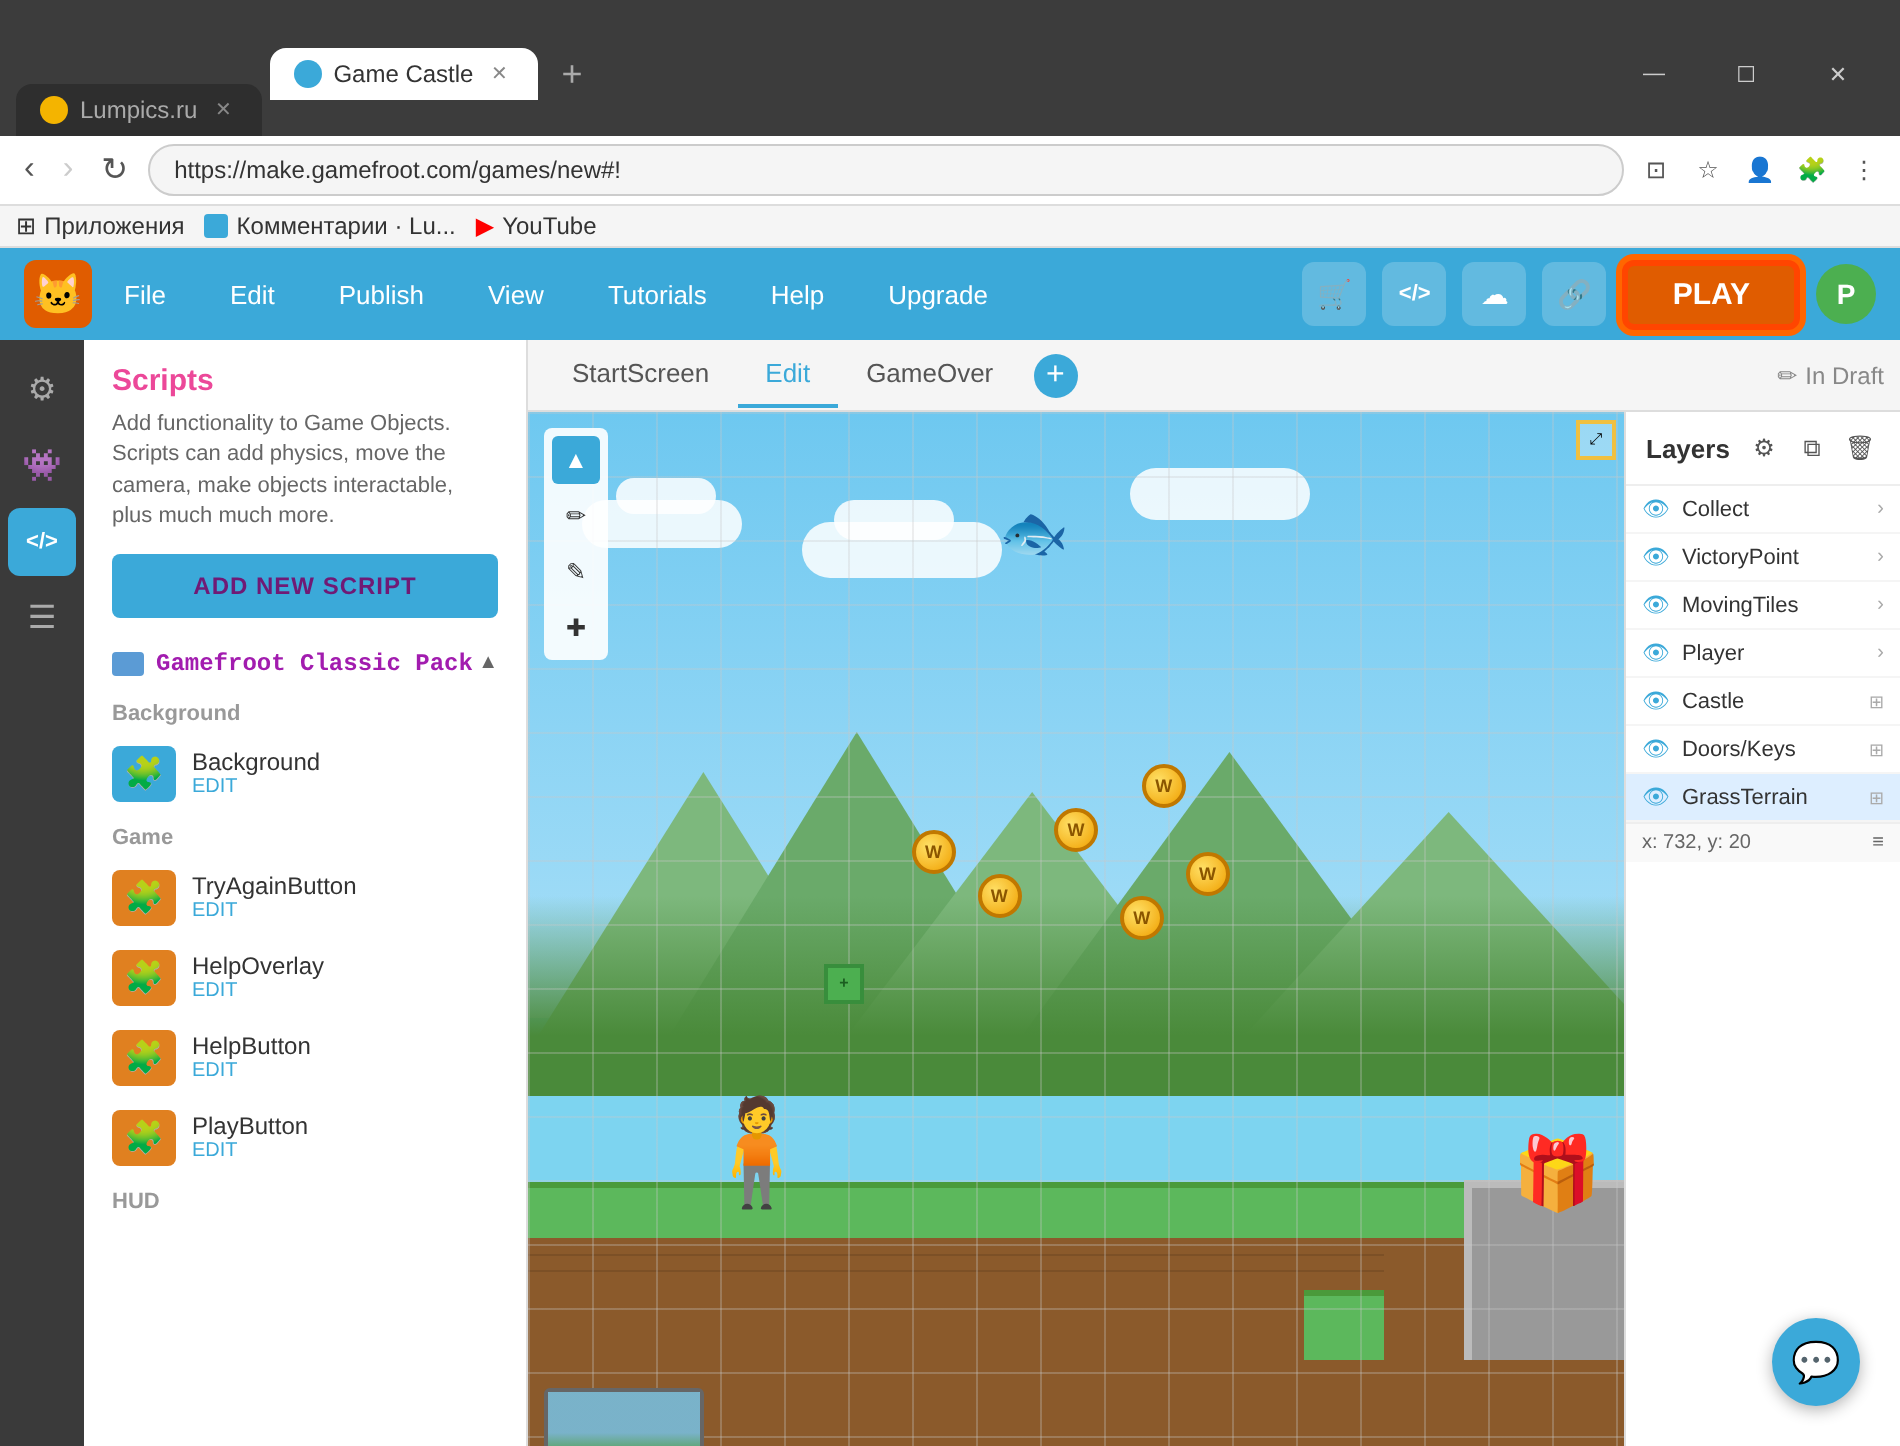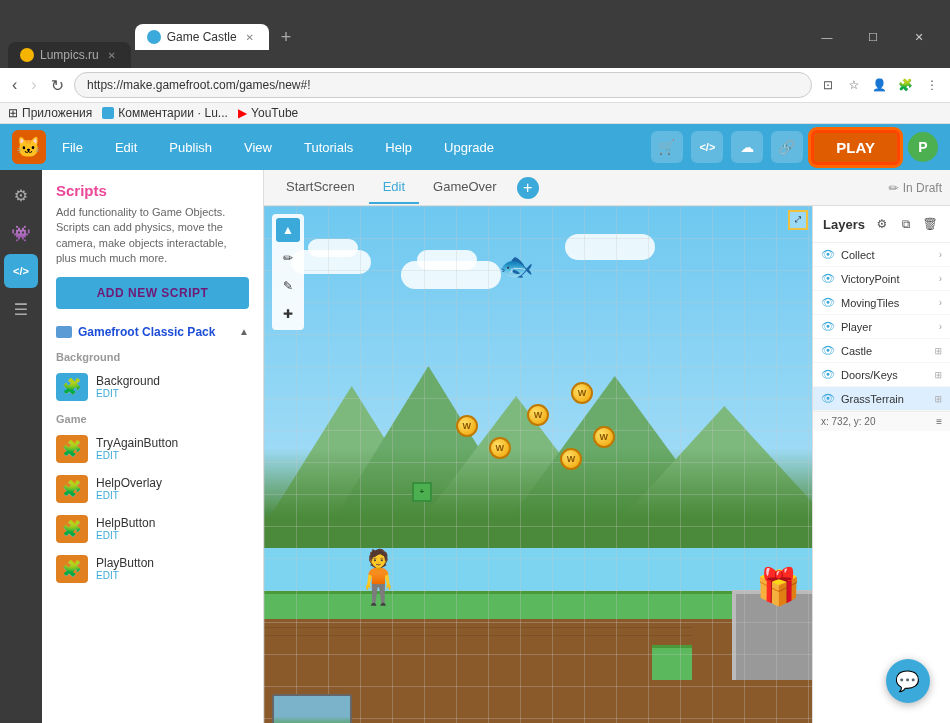--- a/index.html
+++ b/index.html
@@ -47,21 +47,21 @@
     .sidebar-icon.active { background: #3ba9d9; color: #fff; }
 
     
     .scripts-panel { width: 222px; background: #fff; border-right: 1px solid #ddd; overflow-y: auto; display: flex; flex-direction: column; }
     .scripts-header { padding: 12px 14px 6px; }
     .scripts-header h2 { font-size: 15px; font-weight: bold; color: #ec4899; margin-bottom: 6px; }
     .scripts-desc { font-size: 11px; color: #666; line-height: 1.4; margin-bottom: 10px; }
     .add-script-btn { background: #3ba9d9; color: #701a75; border: none; border-radius: 4px; padding: 9px 20px; font-size: 12px; font-weight: bold; cursor: pointer; text-transform: uppercase; letter-spacing: 0.5px; width: 100%; }
 
     .pack-header { display: flex; align-items: center; justify-content: space-between; padding: 10px 14px 6px; }
-    .pack-title { display: flex; align-items: center; gap: 6px; font-size: 12px; font-weight: bold; color: #1d4ed8; }
+    .pack-title { display: flex; align-items: center; gap: 6px; font-size: 12px; font-weight: bold; color: #a21caf; font-family: Liberation Mono, monospace; }
     .pack-folder { width: 16px; height: 12px; background: #5b9bd5; border-radius: 2px; }
     .pack-chevron { color: #666; font-size: 10px; }
 
     .section-label { padding: 6px 14px 4px; font-size: 11px; color: #999; font-weight: 600; text-transform: none; }
     .script-item { display: flex; align-items: center; padding: 6px 14px; gap: 8px; }
     .script-icon { width: 32px; height: 28px; border-radius: 4px; flex-shrink: 0; display: flex; align-items: center; justify-content: center; font-size: 18px; }
     .script-icon.blue { background: #3ba9d9; }
     .script-icon.orange { background: #e08020; }
     .script-info { display: flex; flex-direction: column; }
     .script-name { font-size: 12px; color: #333; font-weight: 500; }
@@ -285,20 +285,21 @@
         <div class="script-item">
           <div class="script-icon orange">
             <span style="font-size:16px;">🧩</span>
           </div>
           <div class="script-info">
             <span class="script-name">PlayButton</span>
             <span class="script-edit">EDIT</span>
           </div>
         </div>
 
+        <div class="section-label">HUD</div>
       </div>
     </div>
 
     <div class="canvas-area">
 
       <div class="tabs-bar">
         <span class="editor-tab">StartScreen</span>
         <span class="editor-tab active">Edit</span>
         <span class="editor-tab">GameOver</span>
         <button class="add-tab-btn">+</button>

